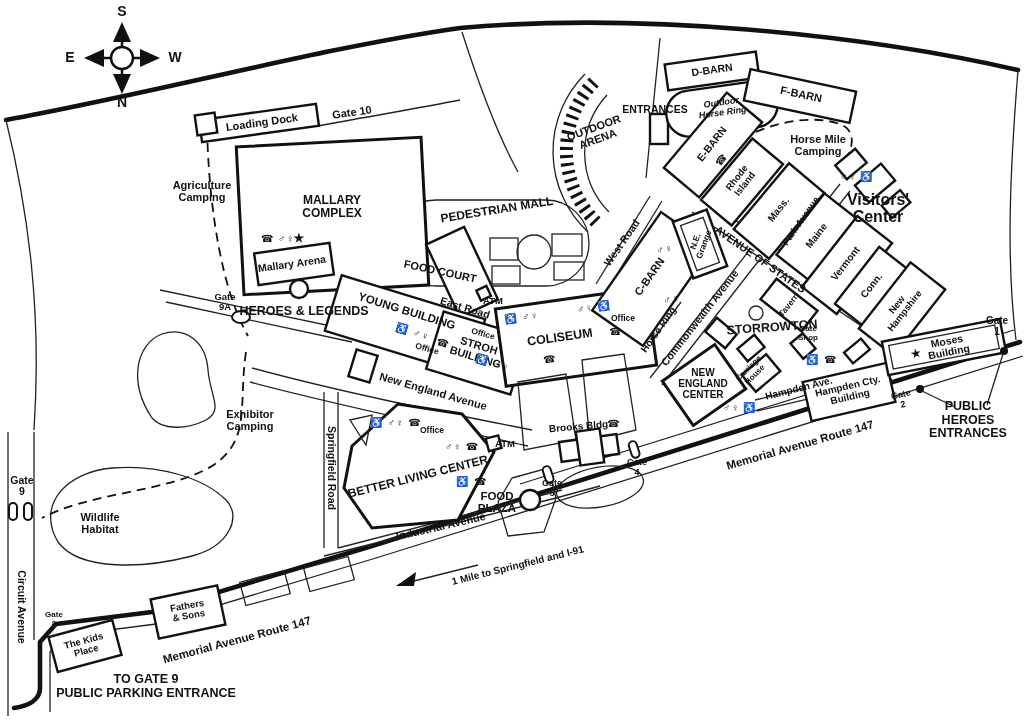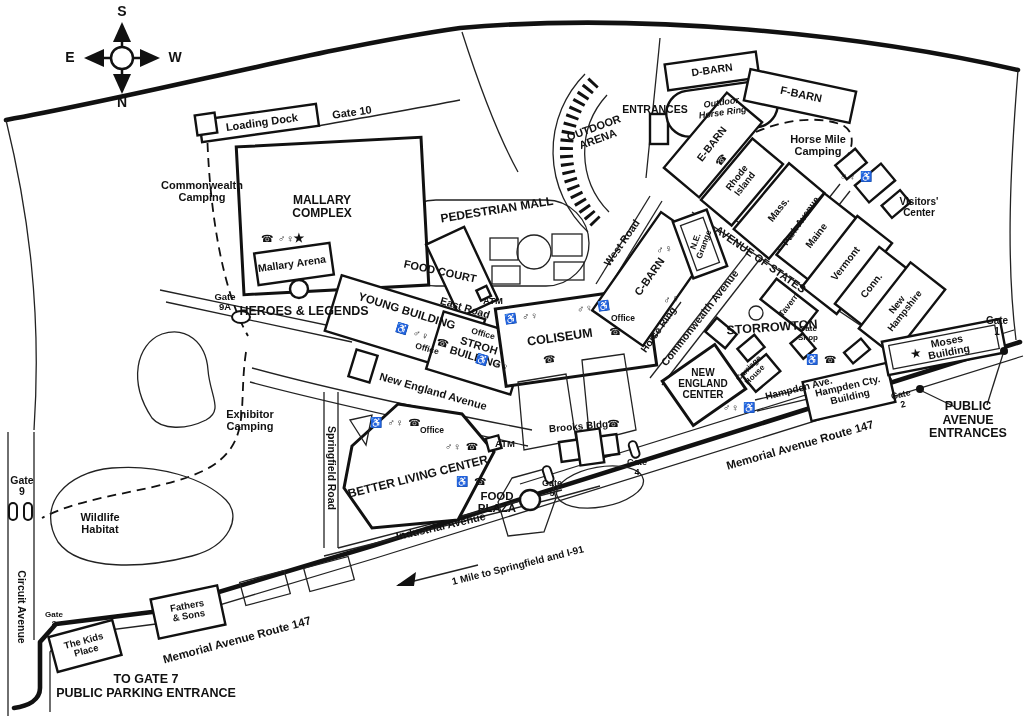--- a/index.html
+++ b/index.html
@@ -162,23 +162,23 @@
   </g>
 </svg>
 
 <div class="lbl" style="left:122px;top:12px;font-size:14px">S</div>
 <div class="lbl" style="left:122px;top:103px;font-size:14px">N</div>
 <div class="lbl" style="left:70px;top:58px;font-size:14px">E</div>
 <div class="lbl" style="left:175px;top:58px;font-size:14px">W</div>
 
 <div class="lbl" style="left:262px;top:123px;--r:-8deg;font-size:11px">Loading Dock</div>
 <div class="lbl" style="left:352px;top:113px;--r:-8deg;font-size:11px">Gate 10</div>
-<div class="lbl" style="left:202px;top:192px;font-size:11px">Commonwealth
+<div class="lbl" style="left:202px;top:192px;font-size:11px">Agriculture
 Camping</div>
-<div class="lbl" style="left:322px;top:207px;font-size:12px">MALLARY
+<div class="lbl" style="left:332px;top:207px;font-size:12px">MALLARY
 COMPLEX</div>
 <div class="lbl icons" style="left:278px;top:239px">☎ ♂♀</div>
 <div class="lbl" style="left:299px;top:238px;font-size:12px">★</div>
 <div class="lbl" style="left:292px;top:264px;--r:-8deg;font-size:10.5px">Mallary Arena</div>
 <div class="lbl" style="left:304px;top:312px;font-size:12.5px">HEROES &amp; LEGENDS</div>
 <div class="lbl" style="left:225px;top:302px;font-size:9.5px">Gate
 9A</div>
 <div class="lbl" style="left:497px;top:210px;--r:-9deg;font-size:12px">PEDESTRIAN MALL</div>
 <div class="lbl" style="left:440px;top:272px;--r:12deg;font-size:11px">FOOD COURT</div>
 <div class="lbl" style="left:465px;top:308px;--r:17deg;font-size:10.5px">East Road</div>
@@ -201,21 +201,21 @@
 <div class="lbl" style="left:801px;top:95px;--r:12deg;font-size:11px">F-BARN</div>
 <div class="lbl" style="left:712px;top:144px;--r:-52deg;font-size:10.5px">E-BARN</div>
 <div class="lbl icons" style="left:722px;top:160px;--r:-52deg">☎</div>
 <div class="lbl" style="left:741px;top:181px;--r:-52deg;font-size:9.5px">Rhode
 Island</div>
 <div class="lbl" style="left:779px;top:210px;--r:-52deg;font-size:10px">Mass.</div>
 <div class="lbl" style="left:818px;top:146px;font-size:11px">Horse Mile
 Camping</div>
 <div class="lbl" style="left:801px;top:221px;--r:-55deg;font-size:9.5px">Park Avenue</div>
 <div class="lbl icons" style="left:857px;top:177px">♂♀ ♿</div>
-<div class="lbl" style="left:919px;top:208px;font-size:10px">Visitors'
+<div class="lbl" style="left:878px;top:208px;font-size:16px">Visitors'
 Center</div>
 <div class="lbl" style="left:760px;top:260px;--r:35deg;font-size:11px">AVENUE OF STATES</div>
 <div class="lbl" style="left:817px;top:236px;--r:-52deg;font-size:10px">Maine</div>
 <div class="lbl" style="left:846px;top:264px;--r:-52deg;font-size:10px">Vermont</div>
 <div class="lbl" style="left:872px;top:286px;--r:-52deg;font-size:10px">Conn.</div>
 <div class="lbl" style="left:901px;top:308px;--r:-52deg;font-size:9.5px">New
 Hampshire</div>
 <div class="lbl" style="left:789px;top:305px;--r:-52deg;font-size:8.5px">Tavern</div>
 <div class="lbl" style="left:808px;top:334px;font-size:8px">Gate
 Shop</div>
@@ -229,21 +229,21 @@
 <div class="lbl icons" style="left:740px;top:408px">♂♀ ♿</div>
 <div class="lbl" style="left:799px;top:389px;--r:-14deg;font-size:10px">Hampden Ave.</div>
 <div class="lbl" style="left:849px;top:392px;--r:-13deg;font-size:10px">Hampden Cty.
 Building</div>
 <div class="lbl" style="left:916px;top:354px;--r:-11deg;font-size:11px">★</div>
 <div class="lbl" style="left:948px;top:347px;--r:-11deg;font-size:10.5px">Moses Building</div>
 <div class="lbl" style="left:997px;top:327px;font-size:10px">Gate
 1</div>
 <div class="lbl" style="left:902px;top:400px;--r:-13deg;font-size:9px">Gate
 2</div>
-<div class="lbl" style="left:968px;top:420px;font-size:12.5px">PUBLIC AVENUE
+<div class="lbl" style="left:968px;top:420px;font-size:12.5px">PUBLIC HEROES
 ENTRANCES</div>
 <div class="lbl" style="left:800px;top:445px;--r:-16deg;font-size:11.5px">Memorial Avenue Route 147</div>
 <div class="lbl" style="left:622px;top:243px;--r:-55deg;font-size:10.5px">West Road</div>
 <div class="lbl" style="left:650px;top:277px;--r:-55deg;font-size:11px">C-BARN</div>
 <div class="lbl icons" style="left:665px;top:250px;--r:-10deg">♂♀</div>
 <div class="lbl icons" style="left:672px;top:300px;--r:-10deg">♂♀</div>
 <div class="lbl" style="left:700px;top:243px;--r:-70deg;font-size:8.5px">N.E.
 Grange</div>
 <div class="lbl" style="left:623px;top:319px;font-size:8.5px">Office</div>
 <div class="lbl icons" style="left:616px;top:332px">☎</div>
@@ -277,16 +277,16 @@
 <div class="lbl" style="left:552px;top:489px;font-size:9px">Gate
 5</div>
 <div class="lbl" style="left:518px;top:566px;--r:-14deg;font-size:10px">1 Mile to Springfield and I-91</div>
 <div class="lbl" style="left:237px;top:640px;--r:-15deg;font-size:11.5px">Memorial Avenue Route 147</div>
 <div class="lbl" style="left:54px;top:620px;font-size:8px">Gate
 8</div>
 <div class="lbl" style="left:85px;top:646px;--r:-15deg;font-size:9.5px">The Kids
 Place</div>
 <div class="lbl" style="left:188px;top:611px;--r:-10deg;font-size:9.5px">Fathers
 &amp; Sons</div>
-<div class="lbl" style="left:146px;top:686px;font-size:12.5px">TO GATE 7
+<div class="lbl" style="left:146px;top:686px;font-size:12.5px">TO GATE 9
 PUBLIC PARKING ENTRANCE</div>
 
 </div>
 
 </body></html>

